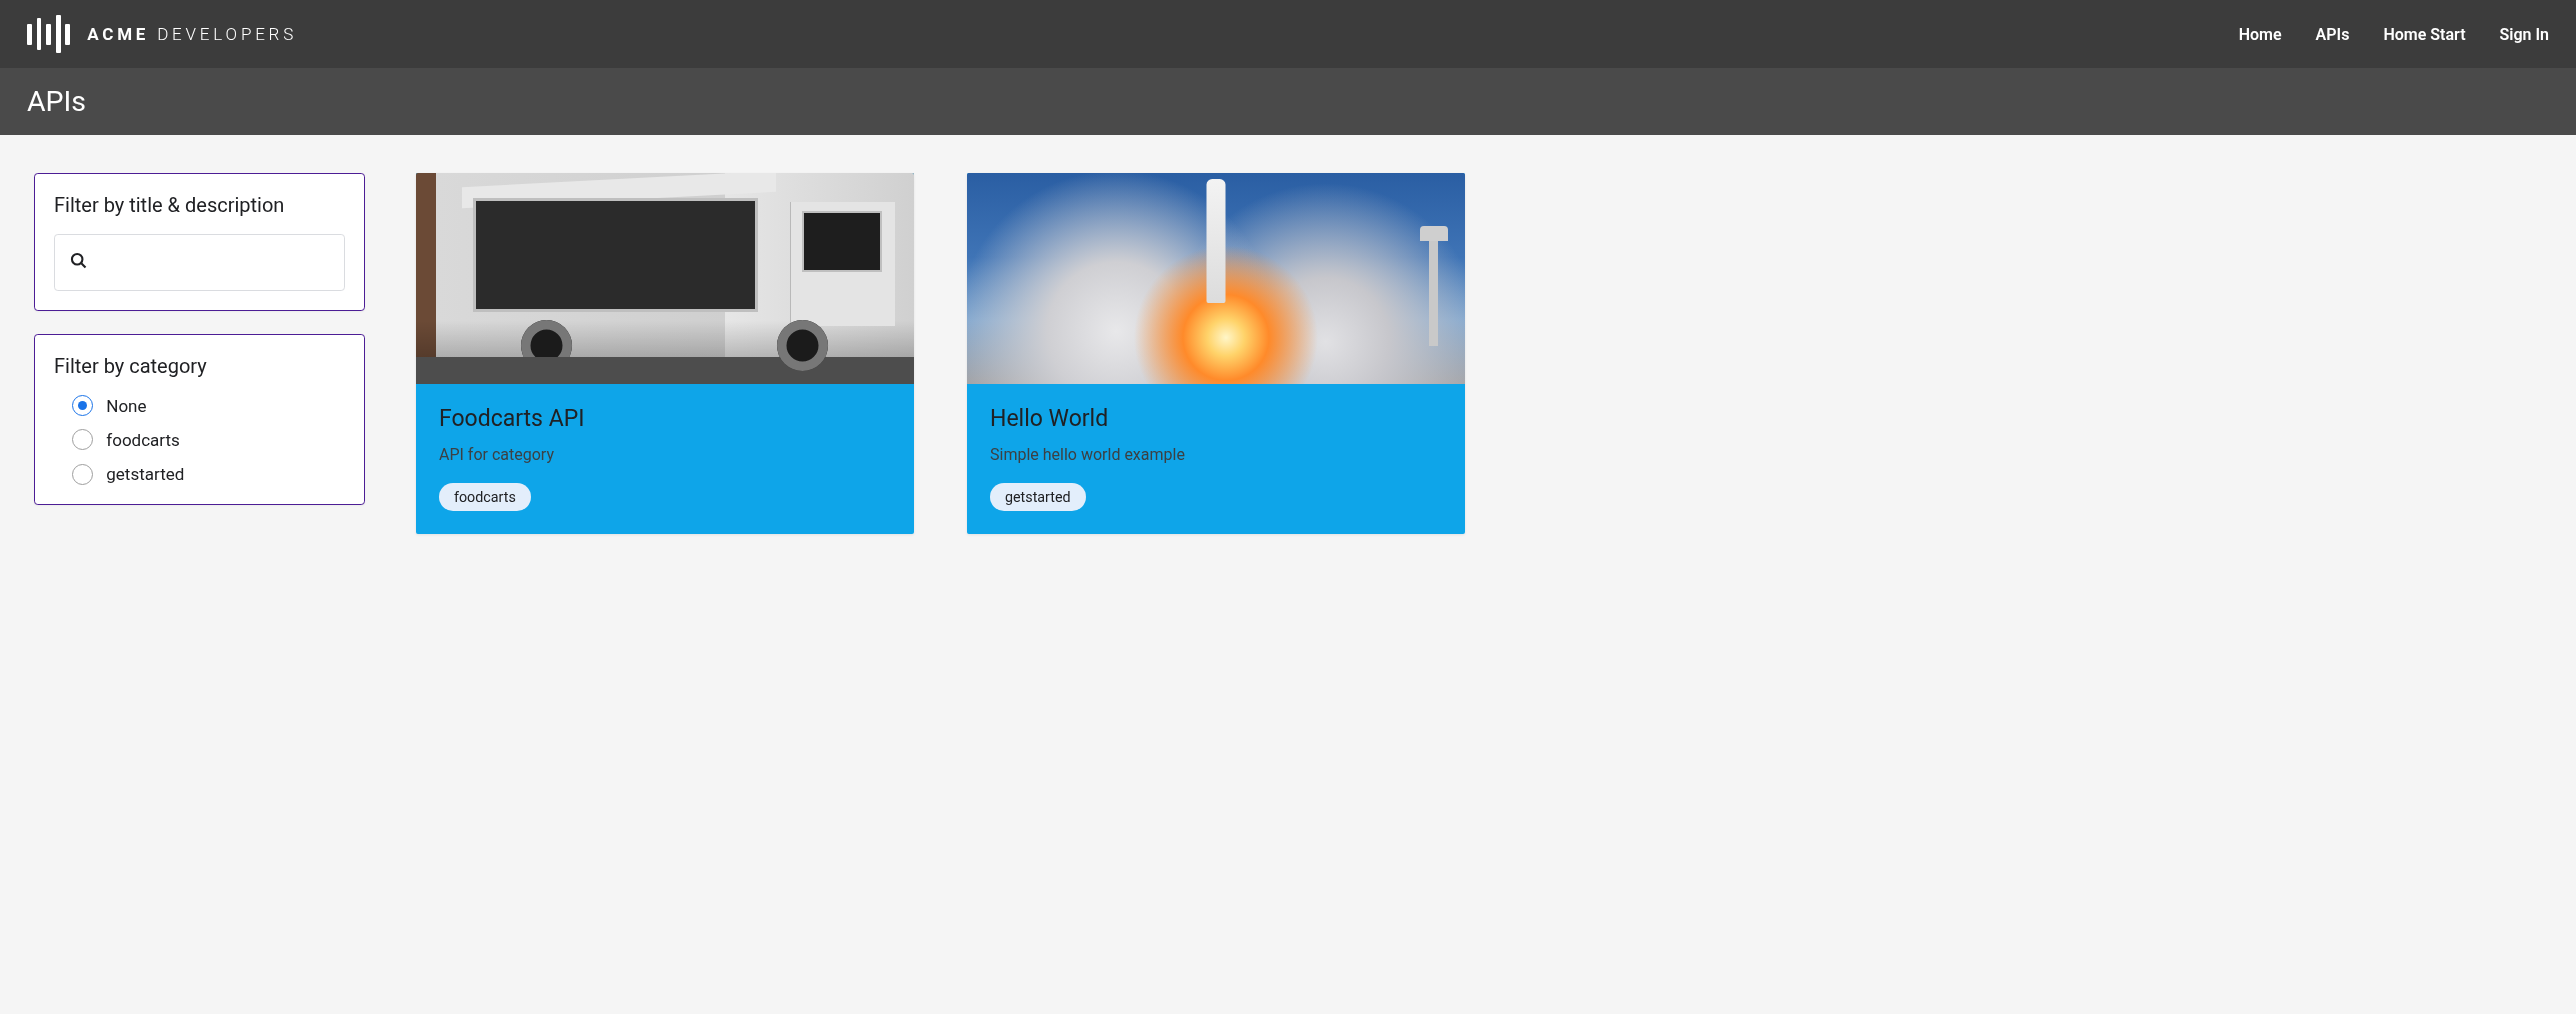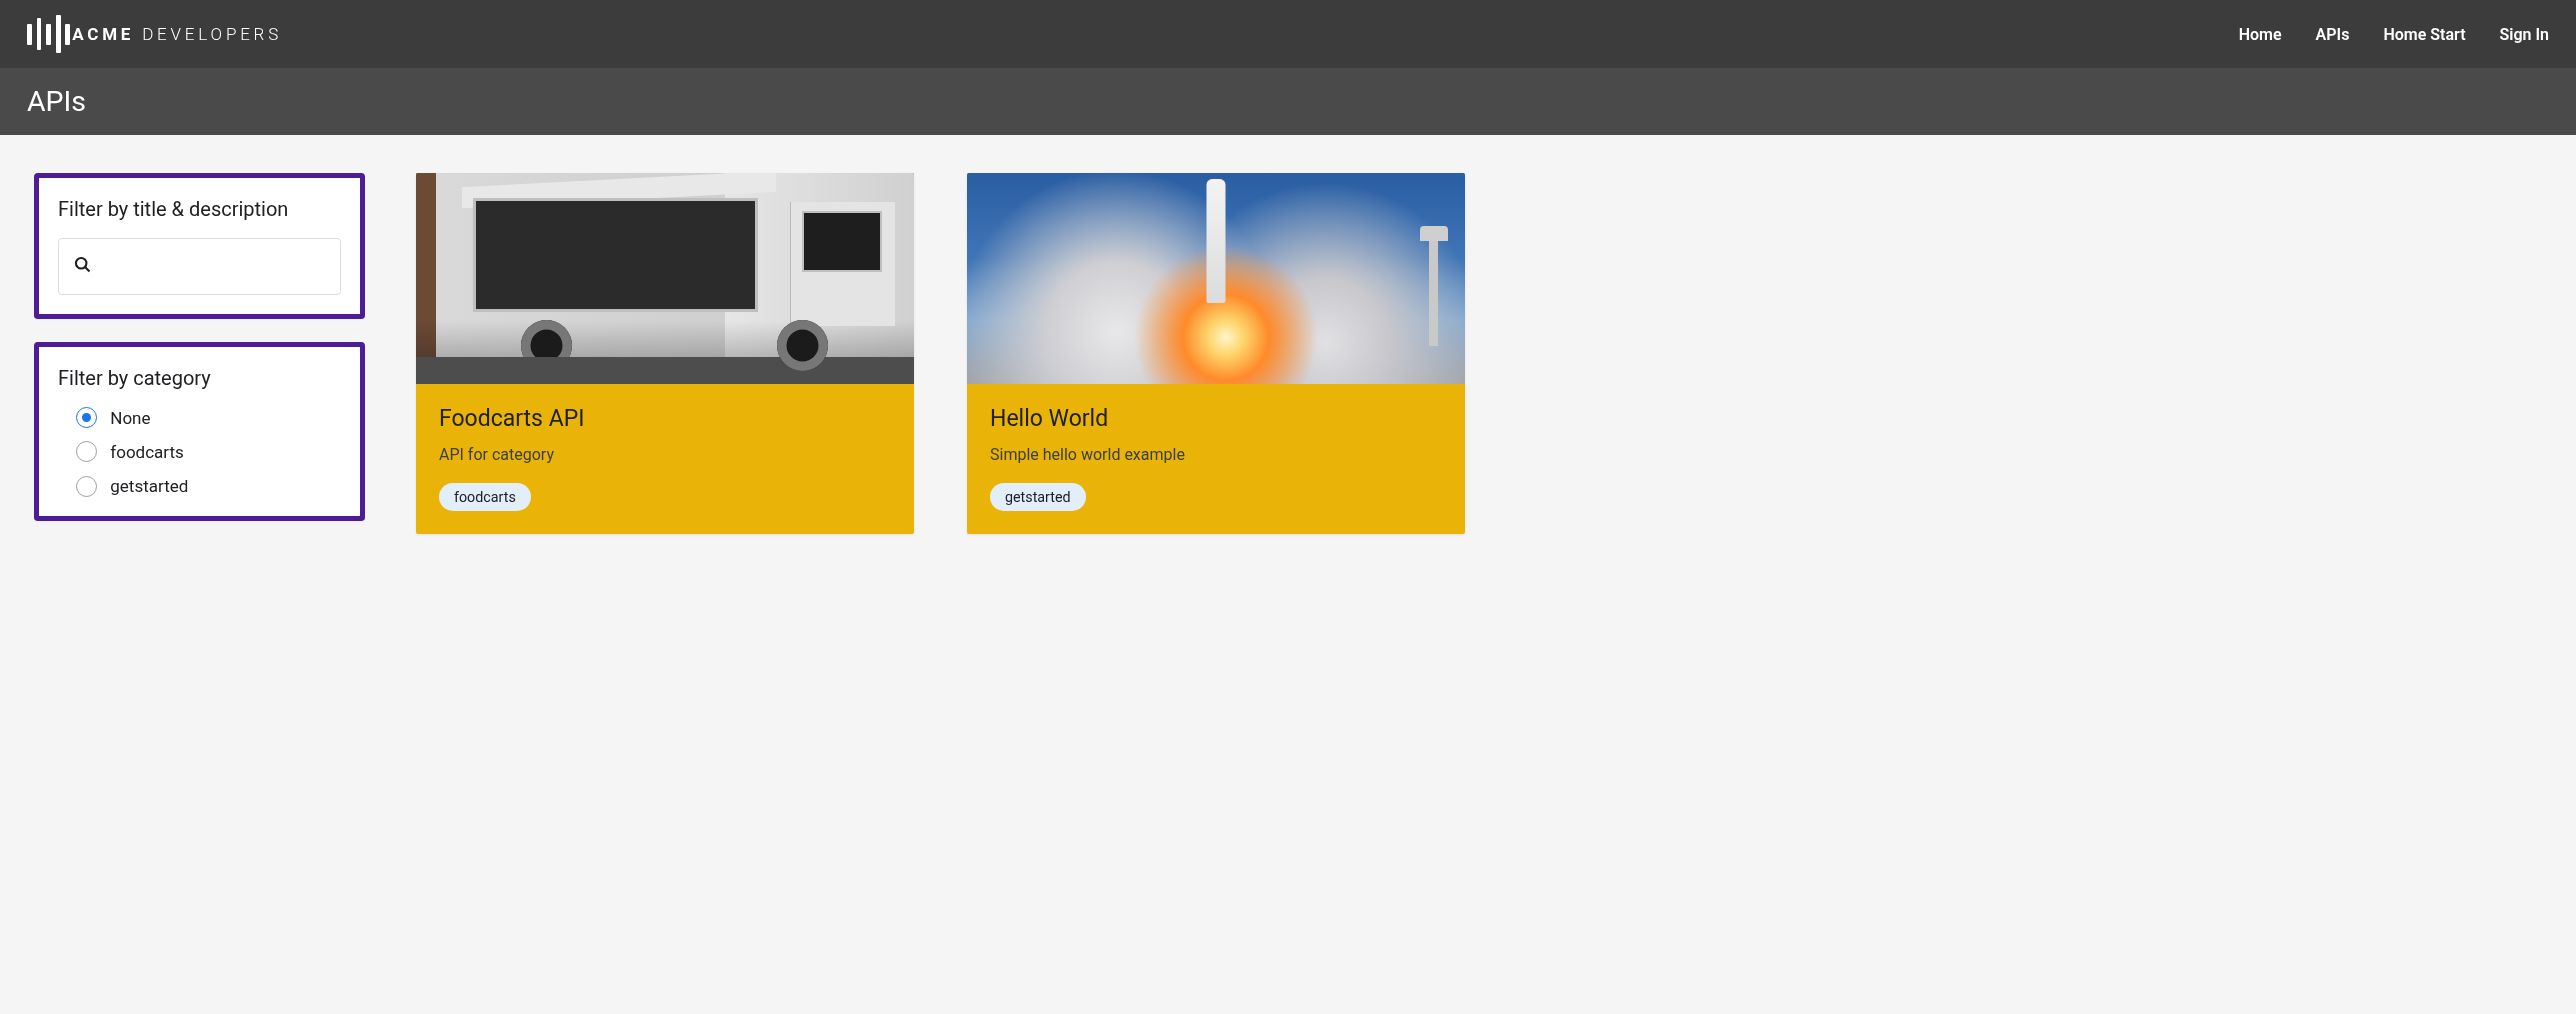--- a/index.html
+++ b/index.html
@@ -14,21 +14,21 @@
   background: #3c3c3c;
   height: 68px;
   display: flex;
   align-items: center;
   justify-content: space-between;
   padding: 0 27px;
 }
 .brand {
   display: flex;
   align-items: center;
-  gap: 2px;
+  gap: 17px;
 }
 .brand-logo {
   display: flex;
   align-items: center;
   gap: 4.8px;
   height: 38px;
 }
 .brand-logo .bar {
   width: 4.8px;
   background: #ffffff;
@@ -80,21 +80,21 @@
 
 .sidebar {
   width: 331px;
   display: flex;
   flex-direction: column;
   gap: 23px;
   flex-shrink: 0;
 }
 .panel {
   background: #ffffff;
-  border: 5px solid #4c1d95;
+  border: 1px solid #4c1d95;
   border-radius: 3.8px;
   padding: 19px;
   box-shadow: 0 1px 1.9px rgba(0,0,0,0.04);
 }
 .panel-title {
   font-size: 20px;
   font-weight: 400;
   margin-bottom: 17px;
   color: #202124;
 }
@@ -153,21 +153,21 @@
   color: #202124;
 }
 
 
 .cards {
   flex: 1;
   display: flex;
   gap: 53px;
 }
 .card {
-  background: #eab308;
+  background: #0ea5e9;
   width: 498px;
   border-radius: 1.9px;
   box-shadow: 0 1px 2.9px rgba(0,0,0,0.08);
   overflow: hidden;
   cursor: pointer;
 }
 .card-image {
   height: 211px;
   width: 100%;
   background-size: cover;

